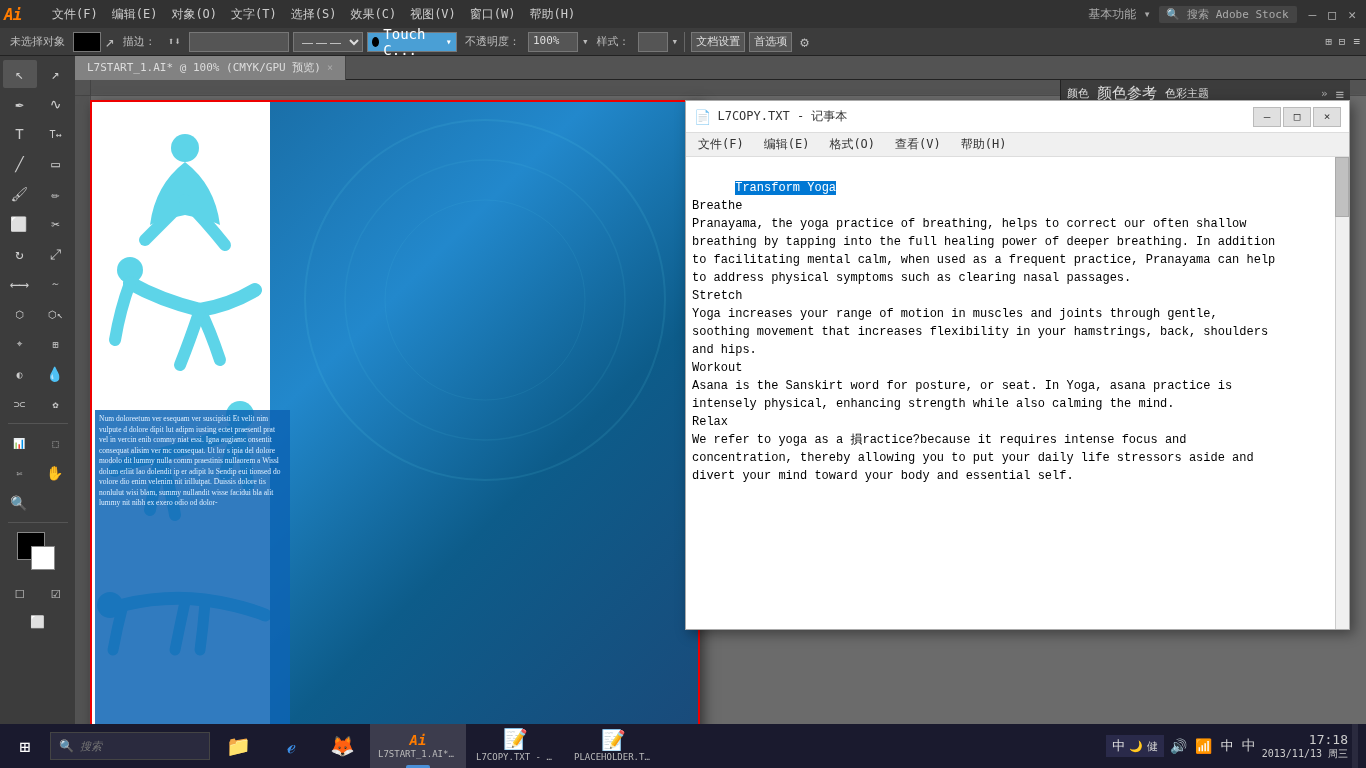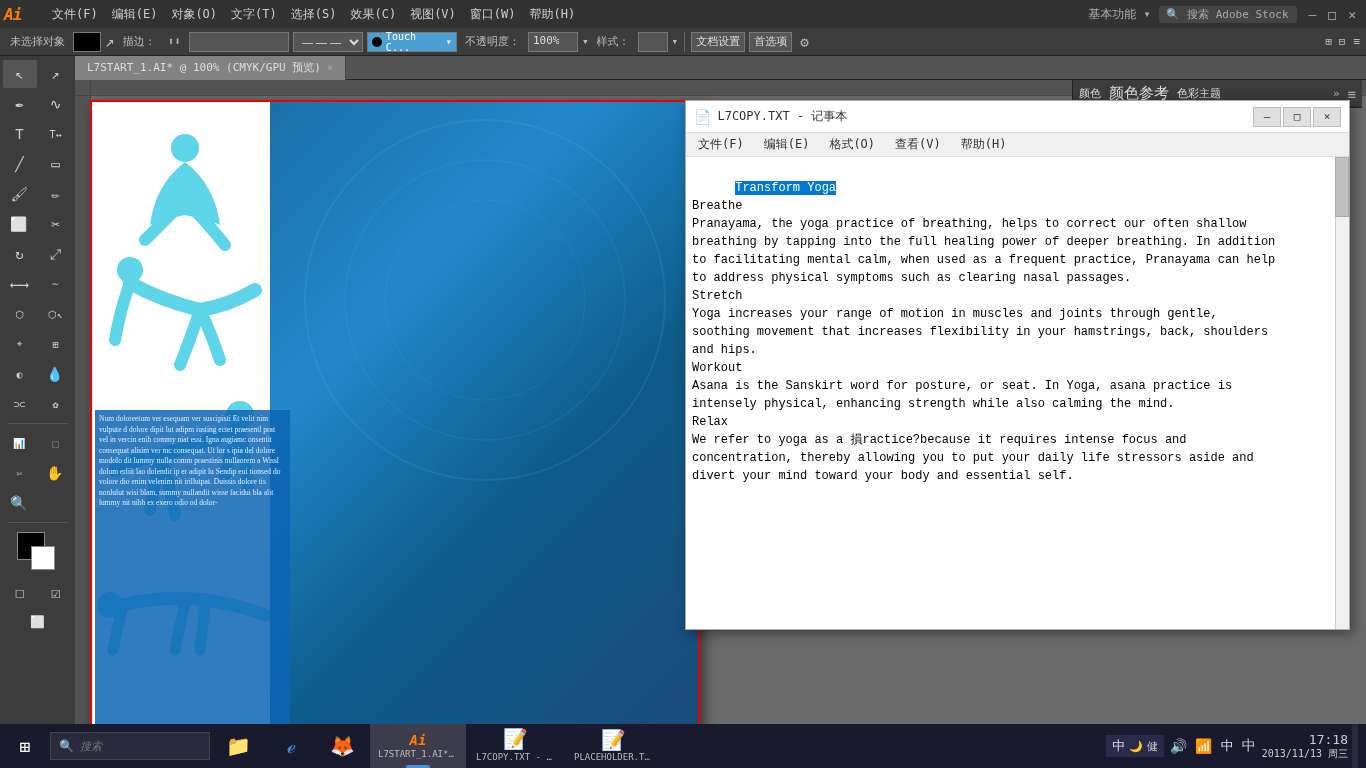--- a/index.html
+++ b/index.html
@@ -266,39 +266,39 @@
   <div class="tb-color-box"></div>
   <span style="color:#bbb;font-size:16px;cursor:pointer;">↗</span>
   <span class="tb-item">描边：</span>
   <span style="color:#bbb;font-size:11px;padding:1px 4px;">⬆⬇</span>
   <div class="tb-input" style="width:100px;"></div>
   <select class="tb-select">
     <option>— — —</option>
   </select>
   <div style="width:90px;height:20px;background:#4a9fd5;border:1px solid #777;display:flex;align-items:center;padding:0 4px;">
     <span style="width:10px;height:10px;background:#000;border-radius:50%;display:inline-block;margin-right:4px;"></span>
-    <span style="color:#fff;font-size:10px;">Touch C...</span>
+    <span style="color:#fff;font-size:14px;">Touch C...</span>
     <span style="color:#fff;font-size:10px;margin-left:auto;">▾</span>
   </div>
   <span class="tb-item">不透明度：</span>
   <div class="tb-input" style="width:50px;"><span>100%</span></div>
   <span style="color:#bbb;font-size:11px;">▾</span>
   <span class="tb-item">样式：</span>
   <div style="width:30px;height:20px;background:#555;border:1px solid #777;"></div>
   <span style="color:#bbb;font-size:11px;">▾</span>
   <div class="tb-divider"></div>
   <button class="tb-select" style="cursor:pointer;text-align:right;">文档设置</button>
   <button class="tb-select" style="cursor:pointer;">首选项</button>
   <span style="color:#bbb;font-size:14px;cursor:pointer;margin-left:4px;">⚙</span>
   <div class="spacer"></div>
   <span style="color:#bbb;font-size:11px;margin-right:4px;">⊞ ⊟</span>
   <span style="color:#bbb;font-size:11px;">≡</span>
 </div>
 
-<div style="position:absolute;top:80px;right:4px;height:28px;background:#3c3c3c;display:flex;align-items:center;padding:0 6px;gap:8px;z-index:95;width:290px;border-bottom:1px solid #222;border-left:1px solid #222;">
+<div style="position:absolute;top:80px;right:16px;height:28px;background:#3c3c3c;display:flex;align-items:center;padding:0 6px;gap:8px;z-index:95;width:290px;border-bottom:1px solid #222;border-left:1px solid #222;">
   <span style="color:#ddd;font-size:11px;cursor:pointer;">颜色</span>
   <span style="color:#ddd;font-size:15px;cursor:pointer;">颜色参考</span>
   <span style="color:#ddd;font-size:11px;cursor:pointer;">色彩主题</span>
   <span style="color:#aaa;font-size:11px;margin-left:auto;">»</span>
   <span style="color:#aaa;font-size:14px;cursor:pointer;">≡</span>
 </div>
 
 <div class="tab-bar">
   <div class="tab active">
     <span>L7START_1.AI* @ 100% (CMYK/GPU 预览)</span>

